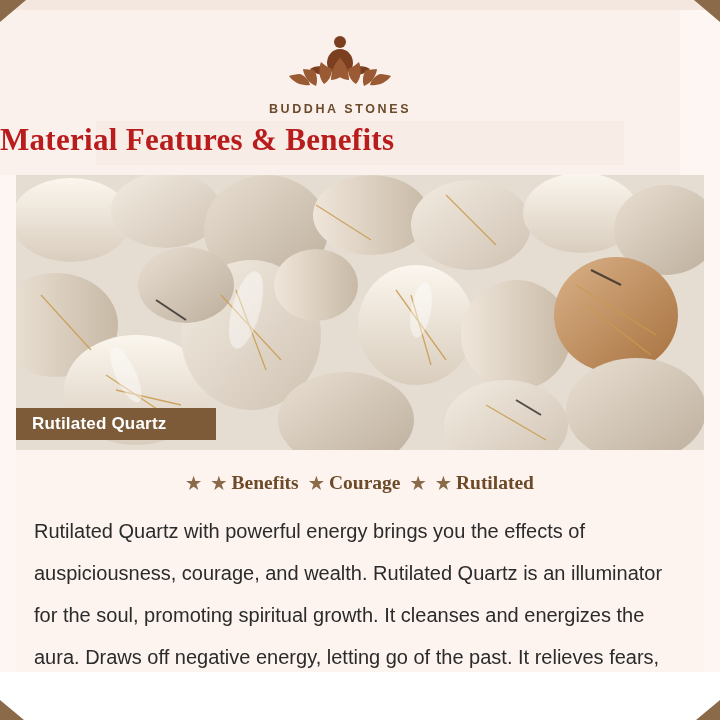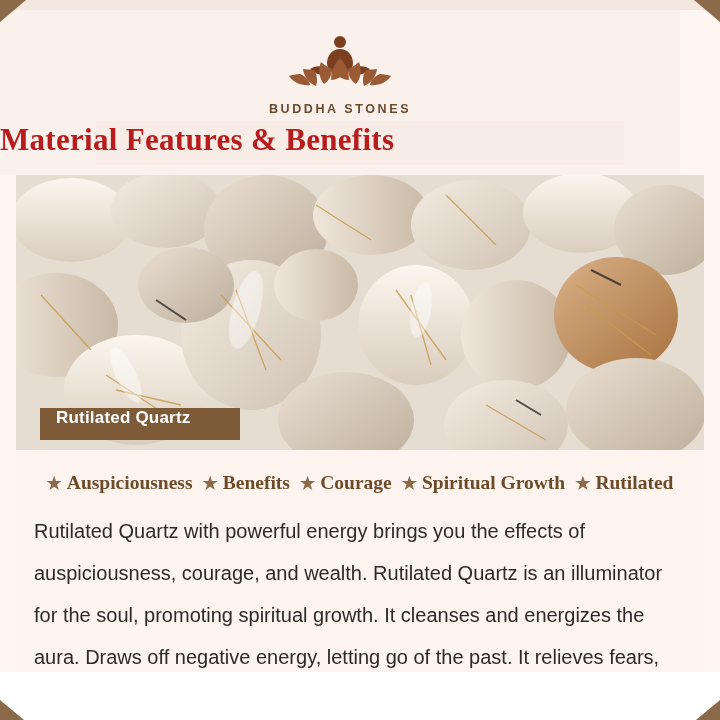--- a/index.html
+++ b/index.html
@@ -100,22 +100,22 @@
 
   
   .label-tab {
     position: absolute;
     left: 16px;
     top: 408px;
     height: 32px;
     min-width: 200px;
     background: #7d5a38;
     display: flex;
+    align-items: center;
     z-index: 6;
-    margin-left: 24px;
   }
   .label-tab .txt {
     color: #ffffff;
     font-size: 17px;
     font-weight: bold;
     padding: 0 10px 0 16px;
     letter-spacing: 0.2px;
     font-family: "Liberation Sans", sans-serif;
   }
   .label-tab .tail {
@@ -285,33 +285,31 @@
 
   <div class="label-tab">
     <span class="txt">Rutilated Quartz</span>
     <span class="tail"></span>
   </div>
 
   <div class="body-block">
     <div class="keywords">
       <span class="kw">
         <span class="star">★</span>
-        <span>Auspiciousness</span>
       </span>
       <span class="kw">
         <span class="star">★</span>
         <span>Benefits</span>
       </span>
       <span class="kw">
         <span class="star">★</span>
         <span>Courage</span>
       </span>
       <span class="kw">
         <span class="star">★</span>
-        <span>Spiritual Growth</span>
       </span>
       <span class="kw">
         <span class="star">★</span>
         <span>Rutilated</span>
       </span>
     </div>
     <div class="paragraph">Rutilated Quartz with powerful energy brings you the effects of auspiciousness, courage, and wealth. Rutilated Quartz is an illuminator for the soul, promoting spiritual growth. It cleanses and energizes the aura. Draws off negative energy, letting go of the past. It relieves fears, and anxiety. Rutilated Quartz gives protection against the ill thoughts of others.  It helps to reach the root of problems and facilitates transitions and a change of direction.</div>
   </div>
 
   <div class="bottom-strip">

